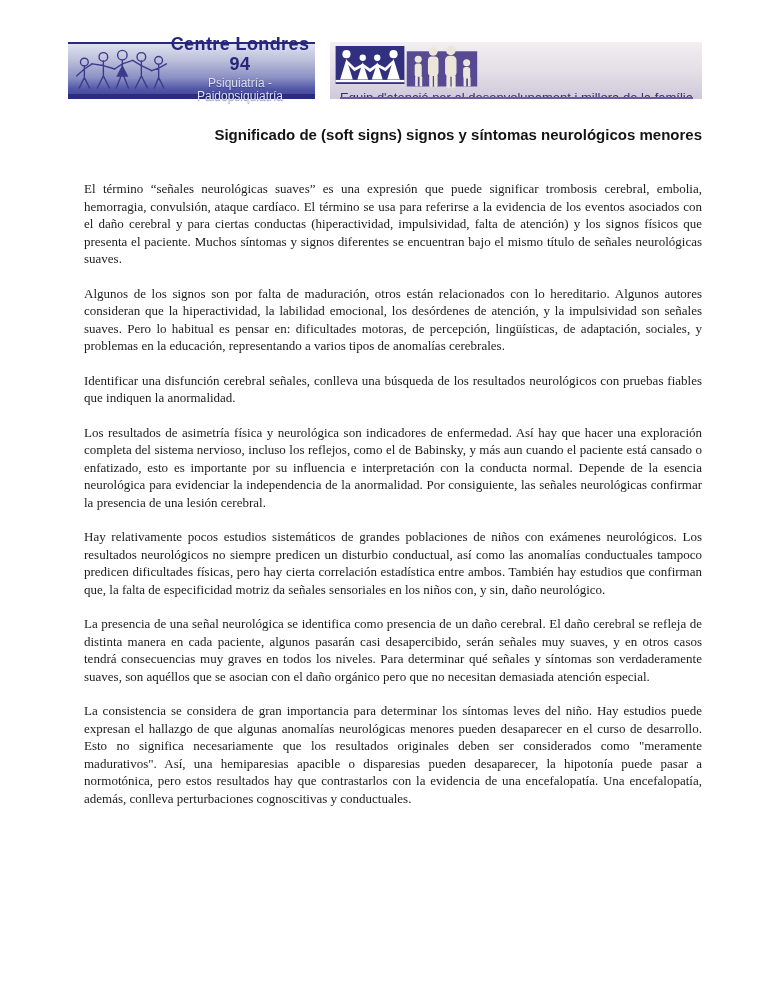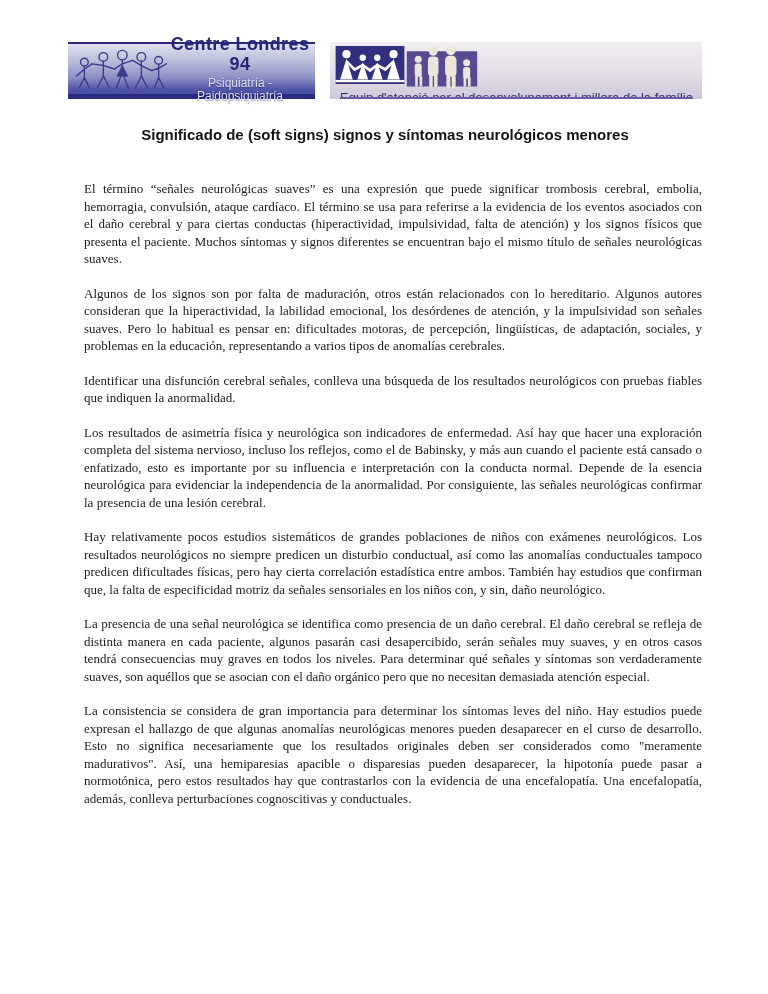--- a/index.html
+++ b/index.html
@@ -44,21 +44,21 @@
   .silhouette svg { width:72px; height:44px; display:block; }
   .fn-tagline {
     font-size:13px; color:#31316e; 
     margin:0 6px; padding-bottom:1px; border-bottom:2px solid #6b5ba4;
     white-space:nowrap; overflow:hidden;
   }
 
   
   .doc-title {
     font-size:15px; font-weight:bold; color:#141414;
-    text-align:center; line-height:18px;
+    text-align:right; line-height:18px;
     margin:27px 0 36px 0;
   }
   .article p {
     font-size:13px; line-height:17.5px; color:#1b1b1b;
     text-align:justify; margin:0 0 17px 16px;font-family:Liberation Serif, serif;
   }
 </style>
 </head>
 <body>
 

